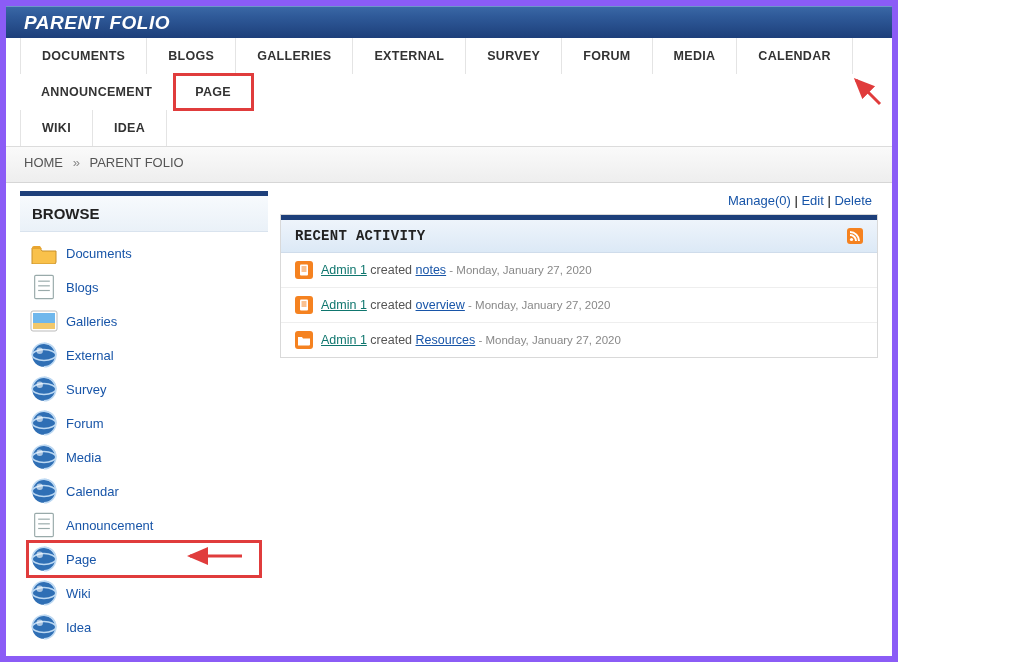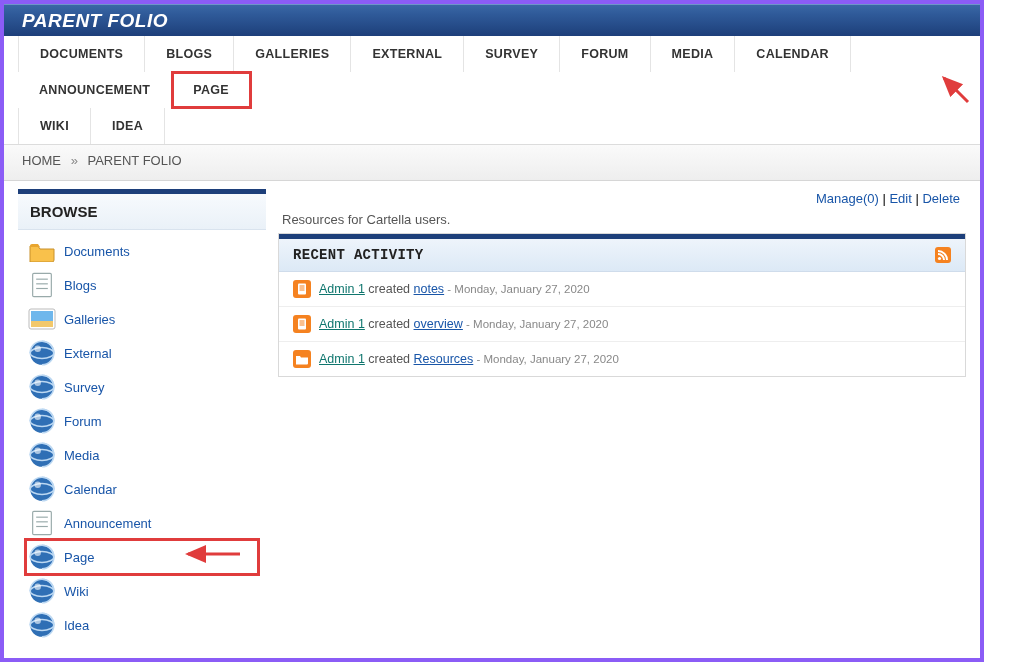--- a/index.html
+++ b/index.html
@@ -1,17 +1,17 @@
 <!DOCTYPE html>
 <html><head>
 <meta charset="utf-8">
 <style>
   * { box-sizing: border-box; margin: 0; padding: 0; }
   body { font-family: Arial, Helvetica, sans-serif; font-size: 13px; background: #fff; }
-  .frame { border: 4px solid #8b5cf6; width: 984px; height: 662px; position: relative; overflow: hidden; }
+  .frame { border: 6px solid #8b5cf6; width: 898px; height: 662px; position: relative; overflow: hidden; }
 
   .header {
     background: linear-gradient(to bottom, #3a68a5 0%, #2f5a99 30%, #1d3f7a 100%);
     border-top: 1px solid #6e96c8;
     height: 32px;
     display: flex;
     align-items: center;
     padding: 0 18px;
   }
   .header-title { color: #fff; font-size: 19px; font-weight: bold; letter-spacing: 0.5px; font-style: italic; }
@@ -266,21 +266,20 @@
             </span>
             <a href="#">Idea</a>
           </div>
         </div>
     </aside>
 
     <section class="main">
       <div class="actions">
         <a href="#">Manage(0)</a><span> | </span><a href="#">Edit</a><span> | </span><a href="#">Delete</a>
       </div>
-      <div class="caption">Resources for Cartella users.</div>
       <div class="panel">
         <div class="panel-top"></div>
         <div class="panel-head">
           <span class="panel-title">RECENT ACTIVITY</span>
           <span class="rss">
             <svg viewBox="0 0 16 16">
                 <rect width="16" height="16" rx="3" fill="#f58220"></rect>
                 <circle cx="4.5" cy="11.5" r="1.6" fill="#fff"></circle>
                 <path d="M3 6a7 7 0 0 1 7 7h-2a5 5 0 0 0-5-5z" fill="#fff"></path>
                 <path d="M3 3a10 10 0 0 1 10 10h-2A8 8 0 0 0 3 5z" fill="#fff"></path>

